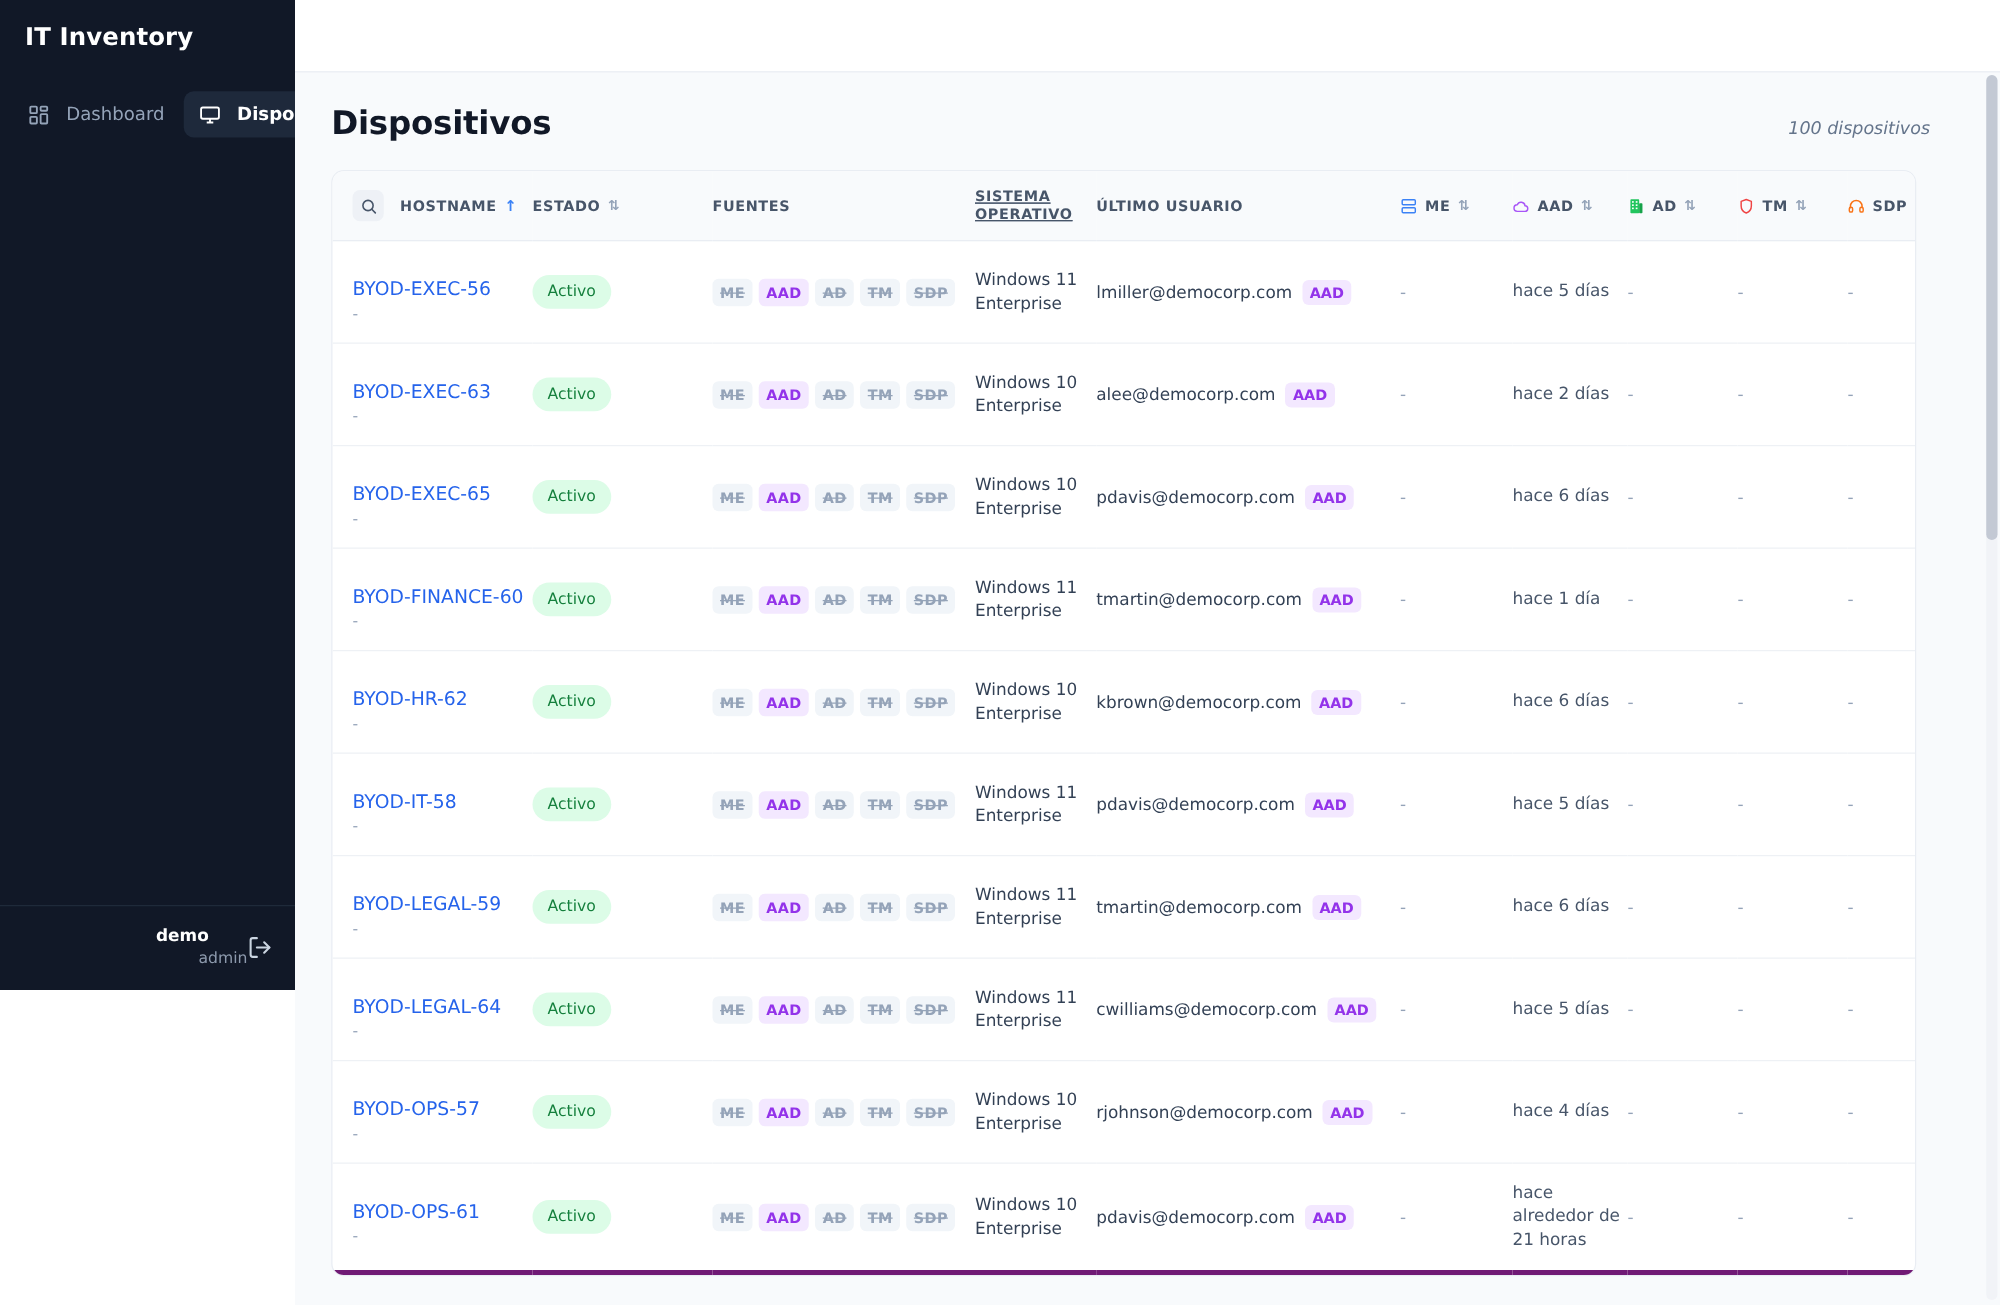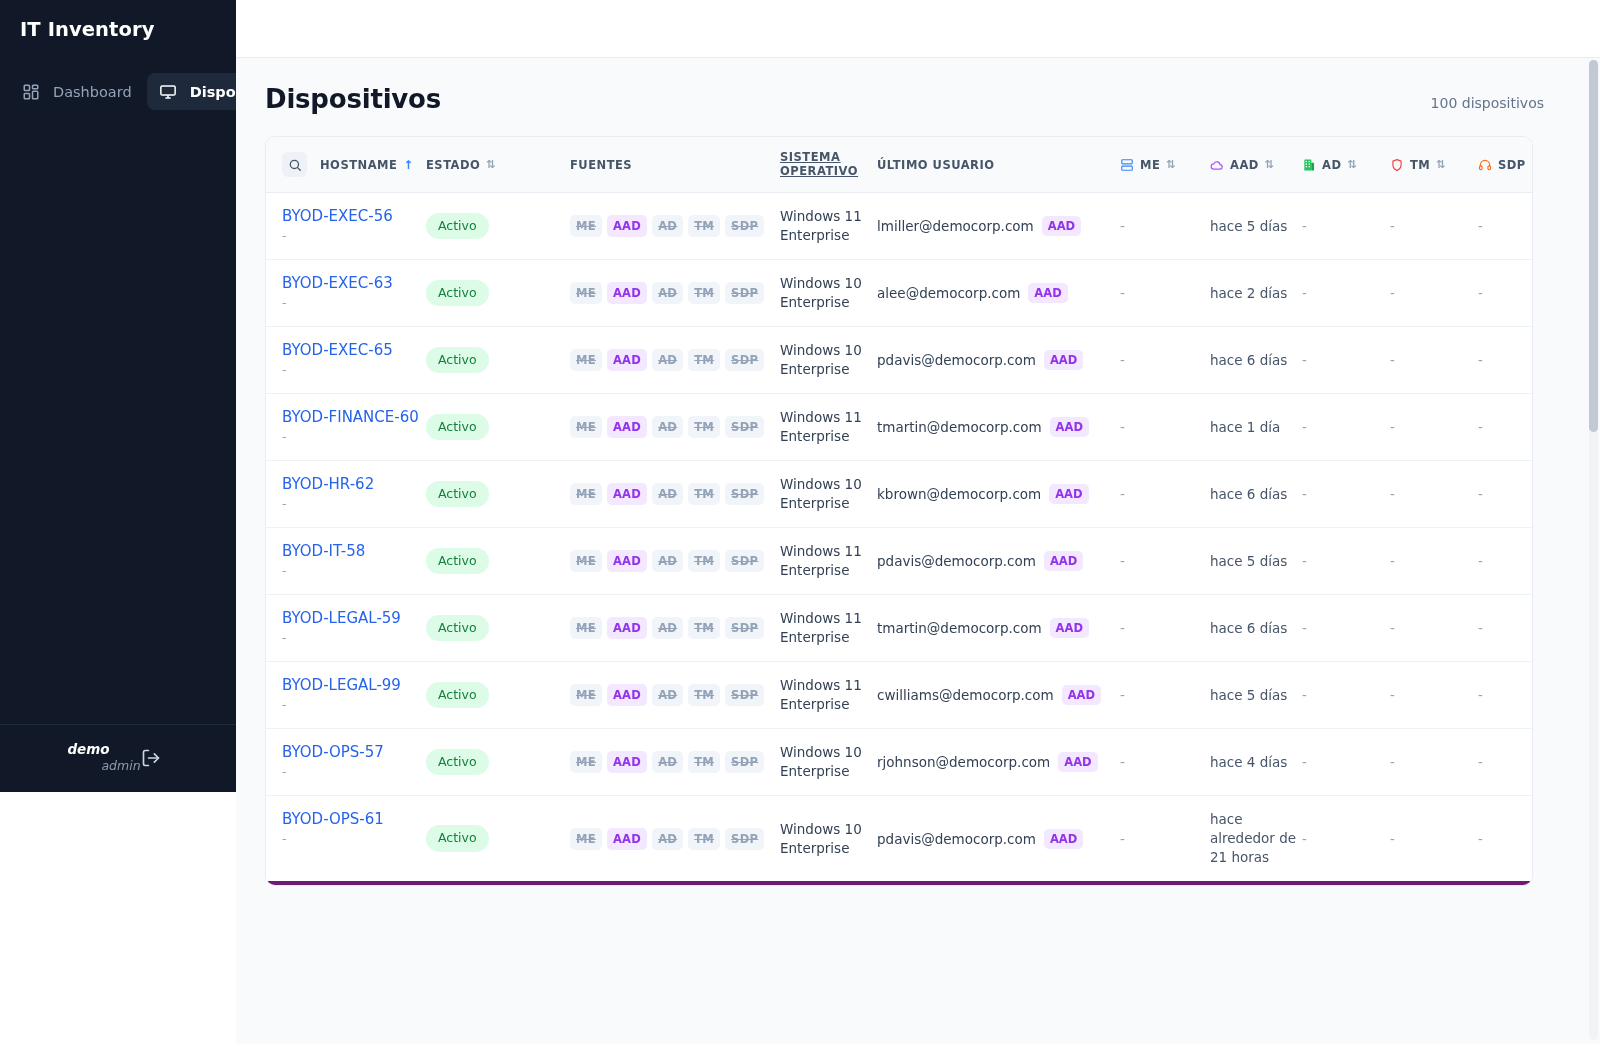--- a/index.html
+++ b/index.html
@@ -32,21 +32,21 @@
     cursor: pointer; user-select: none;
   }
   .nav-item.active { background: #1e293b; color: #ffffff; font-weight: 600; }
   .nav-ico { width: 18px; height: 18px; flex: 0 0 18px; display: block; }
   .nav-ico svg { width: 18px; height: 18px; display: block; }
 
   .side-foot {
     margin-top: auto;
     border-top: 1px solid #1f2a3a;
     padding: 16px 18px 18px 10px;
-    display: flex; align-items: center; justify-content: center; font-style: italic;
+    display: flex; align-items: center; justify-content: flex-end;
   }
   .user-name { color: #ffffff; font-size: 13.5px; font-weight: 700; line-height: 17px; }
   .user-role { color: #8d9aad; font-size: 12.5px; line-height: 16px; margin-left: 34px; }
   .logout { width: 20px; height: 20px; cursor: pointer; }
   .logout svg { width: 20px; height: 20px; display: block; }
 
   
   .main {
     flex: 1 1 auto; height: 1044px;
     background: #f8fafc;
@@ -55,21 +55,21 @@
   }
   .topbar { height: 58px; background: #ffffff; border-bottom: 1px solid #e8ecf2; flex: 0 0 58px; }
 
   .content { flex: 1 1 auto; padding: 26px 28px 0 29px; overflow: hidden; position: relative; }
 
   .page-head {
     display: flex; align-items: baseline; justify-content: space-between;
     margin-bottom: 22px; padding-right: 28px;
   }
   .page-title { font-size: 26px; font-weight: 700; color: #111827; letter-spacing: -.2px; }
-  .page-count { font-size: 14px; color: #64748b; }
+  .page-count { font-size: 14px; color: #64748b; font-style: italic; }
 
   
   .table-card {
     background: #ffffff;
     border: 1px solid #e9edf3;
     border-radius: 10px;
     overflow: hidden;
     width: 1268px;
   }
   table { border-collapse: collapse; width: 100%; table-layout: fixed; }
@@ -108,21 +108,21 @@
   .th-lbl { color: #475569; font-size: 11.5px; font-weight: 600; letter-spacing: .5px; }
   .two-line { white-space: normal; line-height: 13.5px; text-decoration: underline; }
 
   tbody td {
     border-bottom: 1px solid #eef1f5;
     font-size: 13.5px; color: #334155;
     padding: 14px 0;
     vertical-align: middle;
   }
   tbody tr:last-child td { border-bottom: 4px solid #701a75; }
-  td.c-host { padding-left: 16px; vertical-align: top; padding-top: 13px; }
+  td.c-host { padding-left: 16px; vertical-align: top; padding-top: 28px; }
   .host-link {
     color: #2563eb; font-size: 15px; line-height: 21px;
     text-decoration: none; cursor: pointer; display: block;
     word-break: break-word;
   }
   .host-sub { color: #94a3b8; font-size: 12.5px; line-height: 18px; }
 
   .pill {
     display: inline-block;
     background: #dcfce7; color: #15803d;
@@ -546,21 +546,21 @@
                   </div>
                 </td>
                 <td class="c-me"><span class="dash">-</span></td>
                 <td class="c-aad"><span class="ago">hace 6 días</span></td>
                 <td class="c-ad"><span class="dash">-</span></td>
                 <td class="c-tm"><span class="dash">-</span></td>
                 <td class="c-sdp"><span class="dash">-</span></td>
               </tr>
               <tr>
                 <td class="c-host">
-                  <a class="host-link">BYOD-LEGAL-99</a>
+                  <a class="host-link">BYOD-LEGAL-64</a>
                   <div class="host-sub">-</div>
                 </td>
                 <td class="c-estado"><span class="pill">Activo</span></td>
                 <td class="c-fuentes">
                   <div class="srcs">
                     <span class="src-chip">ME</span>
                     <span class="src-chip on">AAD</span>
                     <span class="src-chip">AD</span>
                     <span class="src-chip">TM</span>
                     <span class="src-chip">SDP</span>

